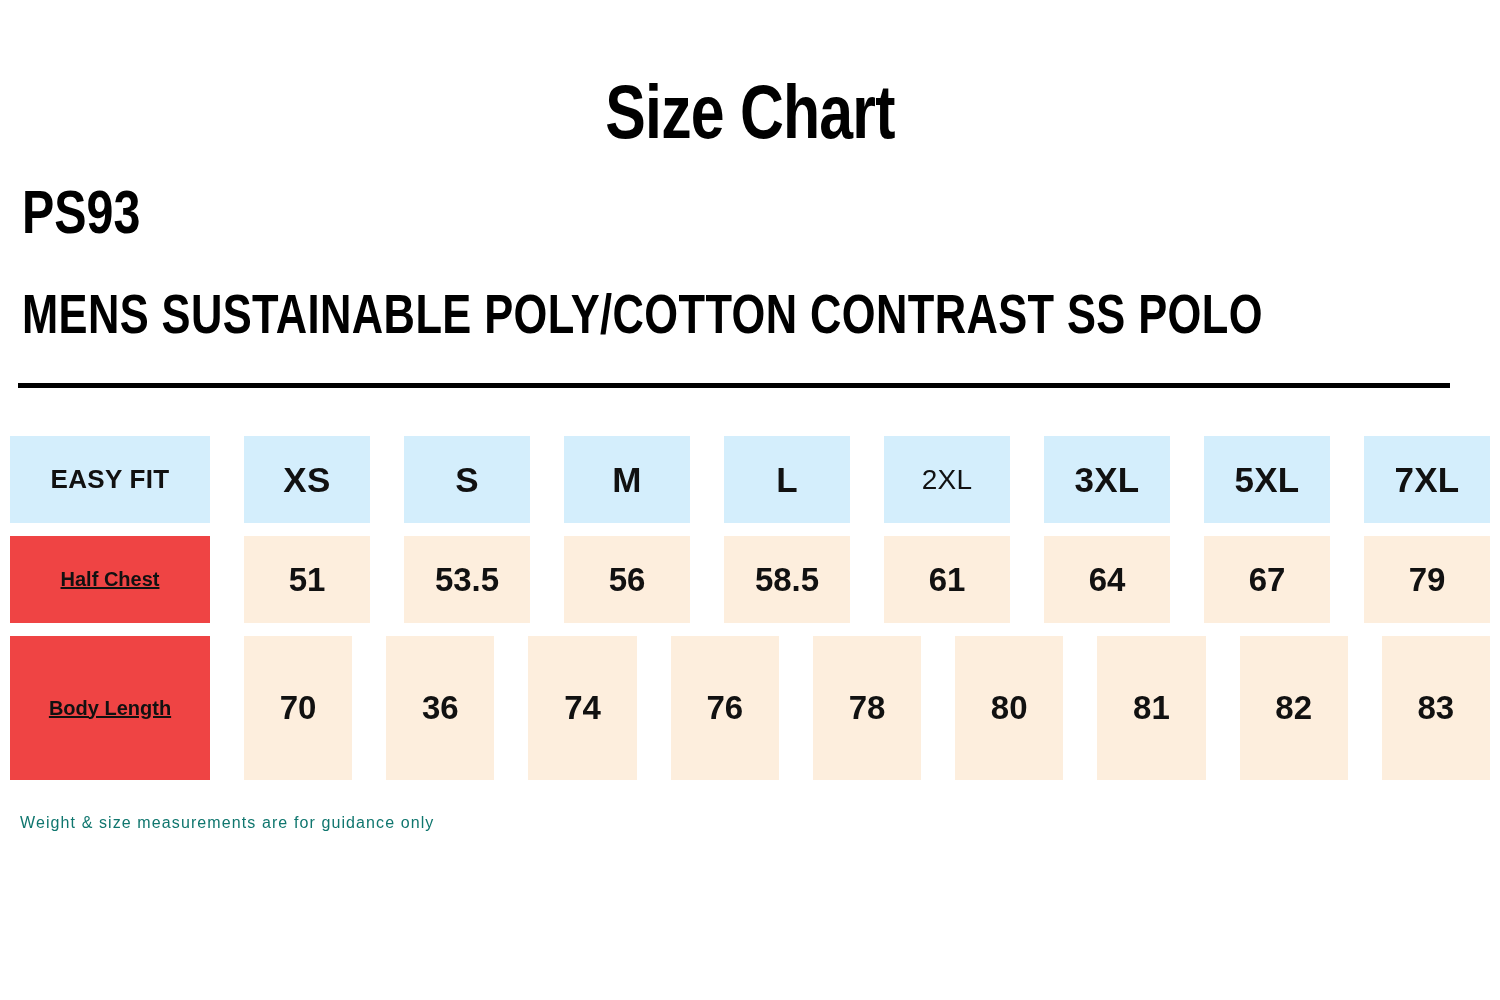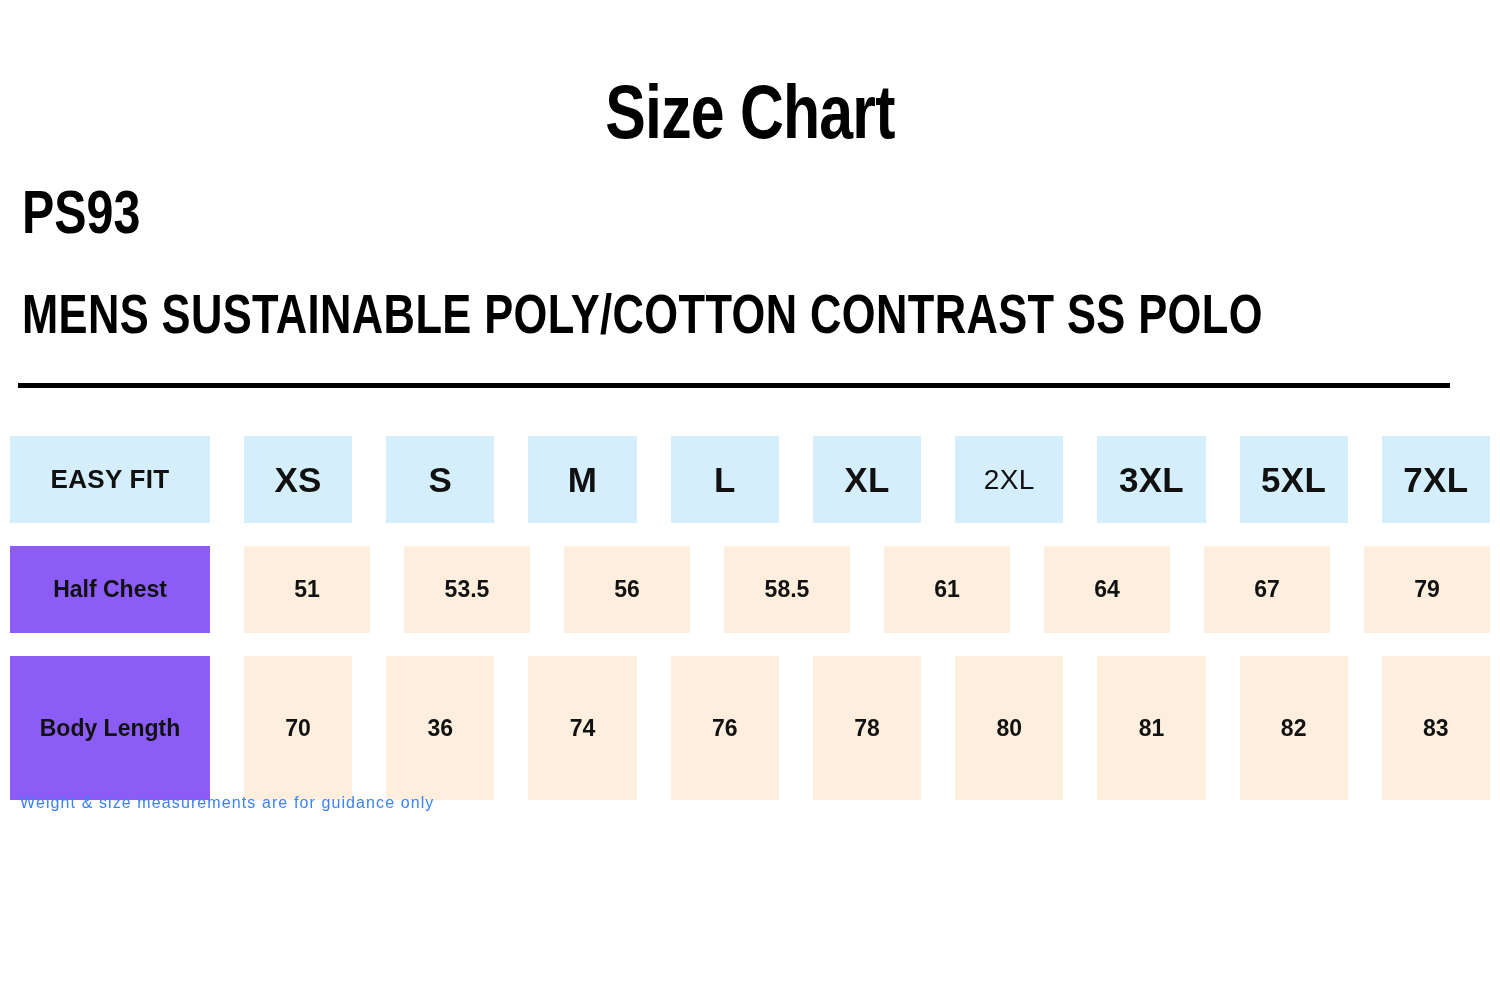--- a/index.html
+++ b/index.html
@@ -80,21 +80,21 @@
   
   .size-table {
     position: absolute;
     top: 436px;
     left: 10px;
     width: 1480px;
   }
   .table-row {
     display: flex;
     gap: 34px;
-    margin-bottom: 23px;
+    margin-bottom: 13px;
   }
   .cell {
     display: flex;
     align-items: center;
     justify-content: center;
     box-sizing: border-box;
     font-family: "Liberation Sans Narrow", "Liberation Sans", sans-serif;
     font-weight: 700;
     color: #111111;
     text-align: center;
@@ -117,40 +117,41 @@
   .row-header .cell.label-cell {
     font-size: 26px;
   }
   .cell.weight-regular {
     font-weight: 400;
     font-size: 28px;
   }
 
   
   .row-measure .cell.label-cell {
-    background: #8b5cf6;
-    font-size: 23px;
+    background: #ef4444;
+    font-size: 20px;
+    text-decoration: underline;
   }
   .row-measure .cell.value-cell {
     background: #fdeedd;
-    font-size: 23px;
+    font-size: 33px;
   }
   .row-chest .cell { height: 87px; }
   .row-length .cell { height: 144px; }
 
   
   .footnote {
     position: absolute;
-    top: 792px;
+    top: 812px;
     left: 20px;
     font-family: "Liberation Sans", sans-serif;
     font-weight: 400;
     font-size: 16px;
     line-height: 22px;
-    color: #3b82f6;
+    color: #0f766e;
     letter-spacing: 1.1px;
     white-space: nowrap;
   }
 </style>
 </head>
 <body>
 
 <div class="page-title">Size Chart</div>
 
 <div class="product-code">PS93</div>
@@ -160,21 +161,20 @@
 <div class="divider"></div>
 
 <div class="size-table">
 
   <div class="table-row row-header">
     <div class="cell label-cell">EASY FIT</div>
     <div class="cell value-cell">XS</div>
     <div class="cell value-cell">S</div>
     <div class="cell value-cell">M</div>
     <div class="cell value-cell">L</div>
-    <div class="cell value-cell">XL</div>
     <div class="cell value-cell weight-regular">2XL</div>
     <div class="cell value-cell">3XL</div>
     <div class="cell value-cell">5XL</div>
     <div class="cell value-cell">7XL</div>
   </div>
 
   <div class="table-row row-measure row-chest">
     <div class="cell label-cell">Half Chest</div>
     <div class="cell value-cell">51</div>
     <div class="cell value-cell">53.5</div>

